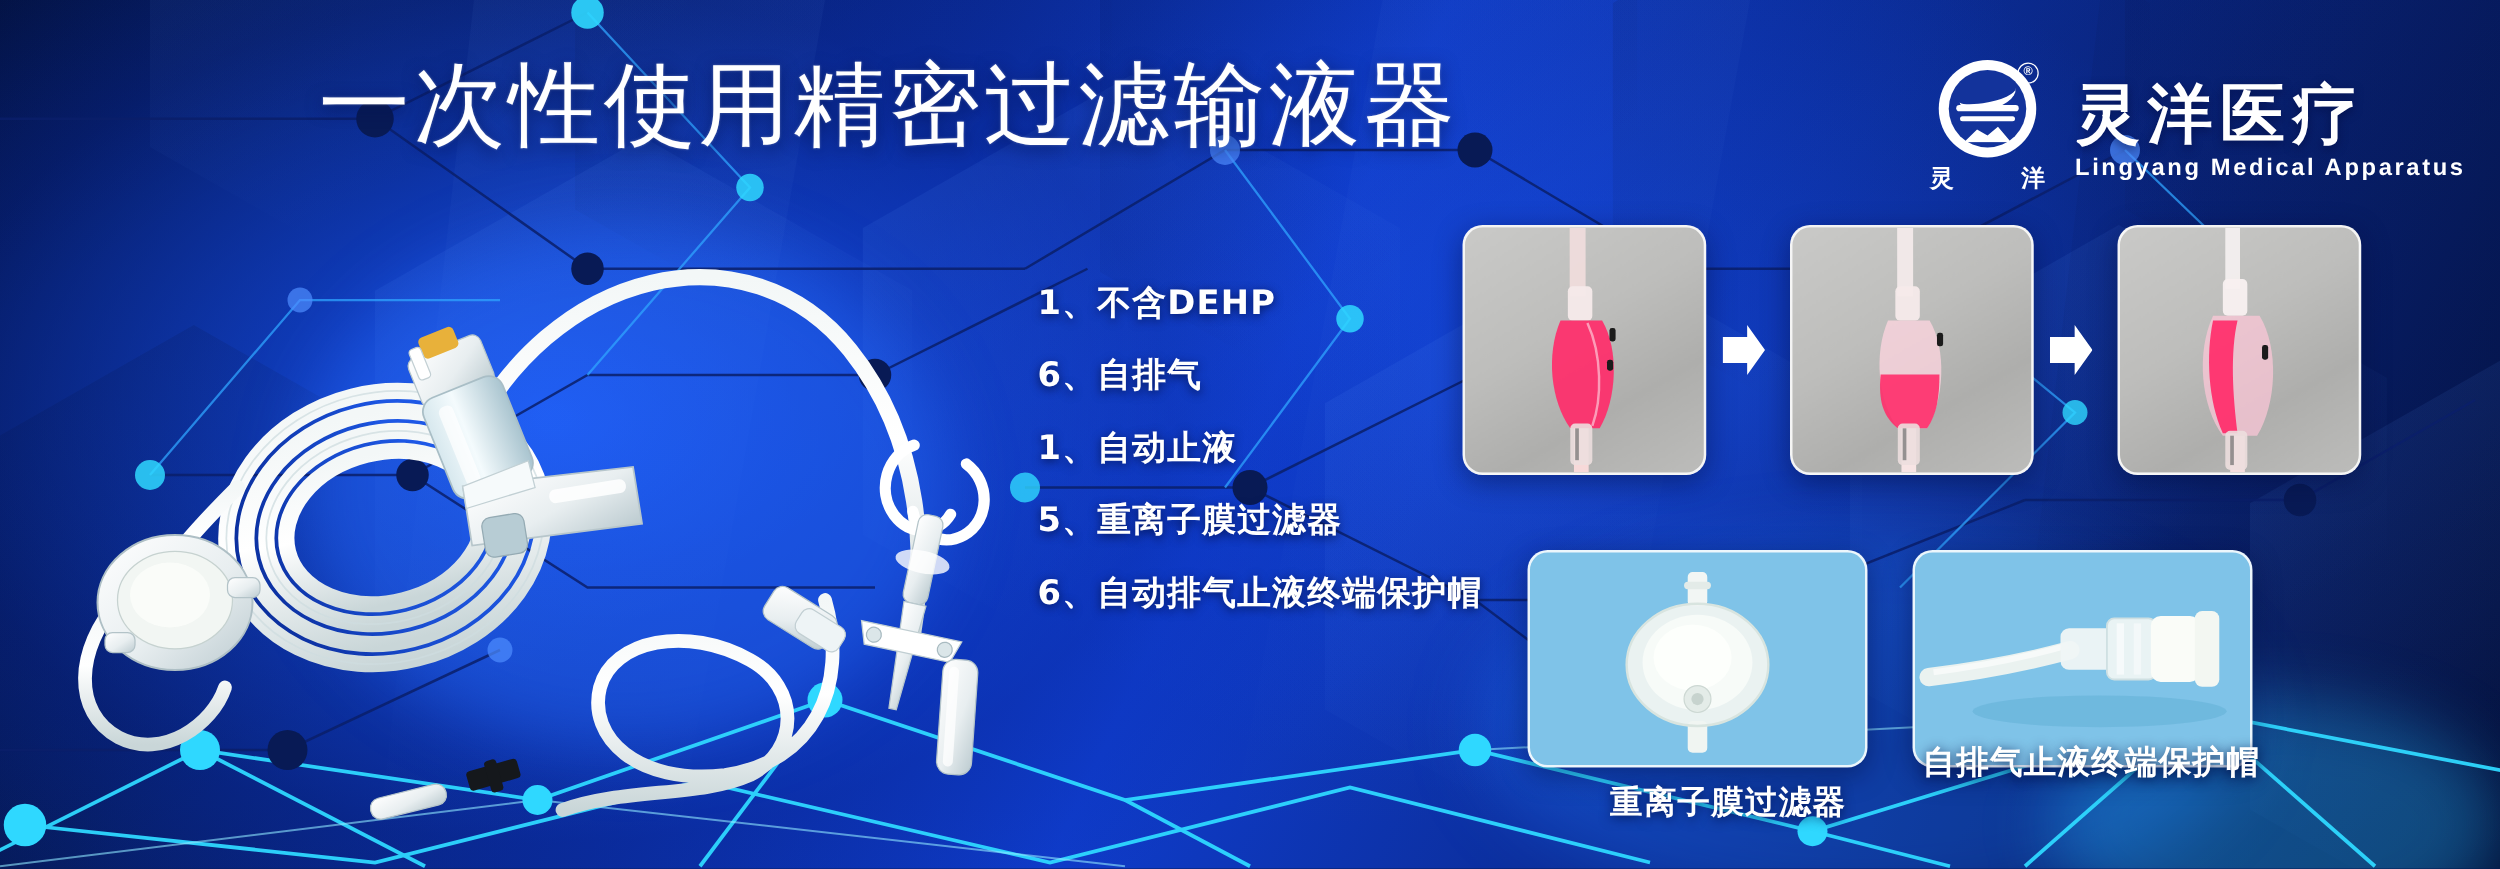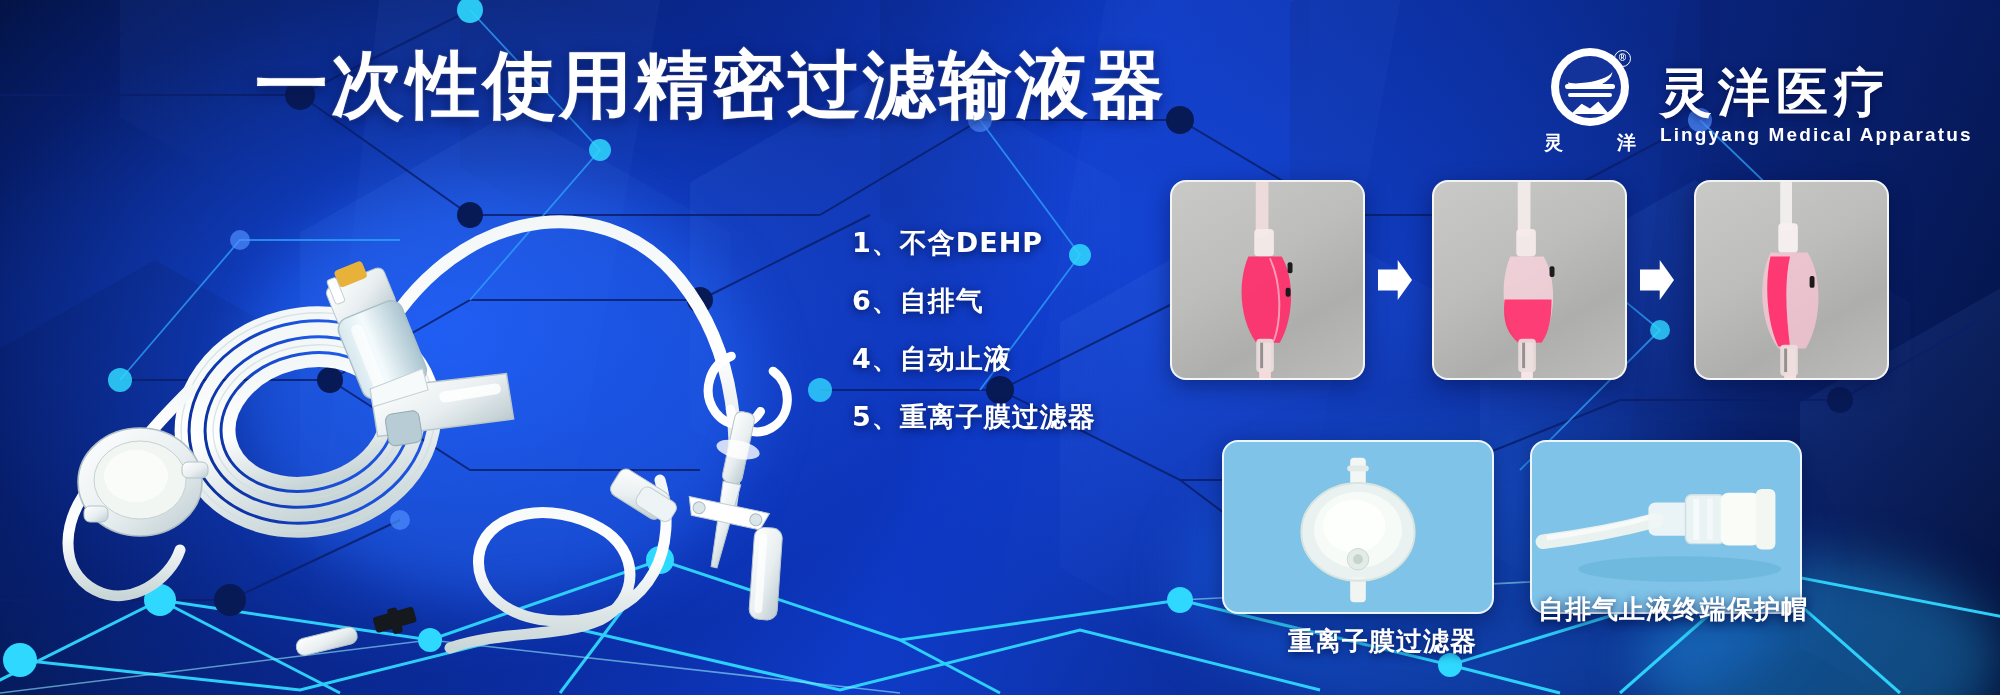--- a/index.html
+++ b/index.html
@@ -30,21 +30,21 @@
 
   
   #netsvg{position:absolute;inset:0;width:2000px;height:695px;}
 
   
   .glow{position:absolute;border-radius:50%;pointer-events:none;filter:blur(26px);}
 
   
   #title{
     position:absolute; left:255px; top:48px; z-index:20;
-    font-size:73px; line-height:1; font-weight:bold; color:#ffffff;
+    font-size:73px; line-height:1; font-weight:normal; color:#ffffff;
     letter-spacing:3px;
     text-shadow:0 3px 14px rgba(0,18,80,.75), 0 0 2px rgba(255,255,255,.4);
     white-space:nowrap;
     font-family:"DejaVu Sans","Liberation Sans",sans-serif;
   }
 
   
   #logo{
     position:absolute; left:1540px; top:48px; z-index:20;
     display:flex; align-items:flex-start; gap:20px;
@@ -87,21 +87,21 @@
     color:#fff;font-size:52px;font-weight:bold;letter-spacing:6px;line-height:1.02;
     font-family:"DejaVu Sans","Liberation Sans",sans-serif;
     text-shadow:0 2px 8px rgba(0,10,60,.6);
   }
   .wordmark .en{
     color:#fff;font-size:19px;font-weight:bold;letter-spacing:2.1px;margin-top:5px;
     font-family:"Liberation Sans",sans-serif;
   }
 
   
-  #features{position:absolute; left:852px; top:214px; z-index:20;}
+  #features{position:absolute; left:830px; top:214px; z-index:20;}
   .feat{
     color:#fff; font-size:27px; font-weight:bold; letter-spacing:1px;
     height:58px; line-height:58px;
     text-shadow:0 2px 8px rgba(0,15,70,.8);
     font-family:"DejaVu Sans","Liberation Sans",sans-serif;
     white-space:nowrap;
   }
 
   
   #product{position:absolute;left:40px;top:150px;width:790px;height:520px;z-index:15;}
@@ -252,22 +252,23 @@
     </div>
     <div class="wordmark">
       <div class="cn">灵洋医疗</div>
       <div class="en">Lingyang Medical Apparatus</div>
     </div>
   </div>
 
   <div id="features">
     <div class="feat">1、不含DEHP</div>
     <div class="feat">6、自排气</div>
-    <div class="feat">4、自动止液</div>
+    <div class="feat">1、自动止液</div>
     <div class="feat">5、重离子膜过滤器</div>
+    <div class="feat">6、自动排气止液终端保护帽</div>
   </div>
 
   <div id="product">
     <svg id="prodsvg" viewBox="0 0 790 520">
       <defs>
         <linearGradient id="tube" x1="0" y1="0" x2="0" y2="1">
           <stop offset="0%" stop-color="#f3f7f7"></stop>
           <stop offset="45%" stop-color="#ffffff"></stop>
           <stop offset="100%" stop-color="#c9d6d8"></stop>
         </linearGradient>

